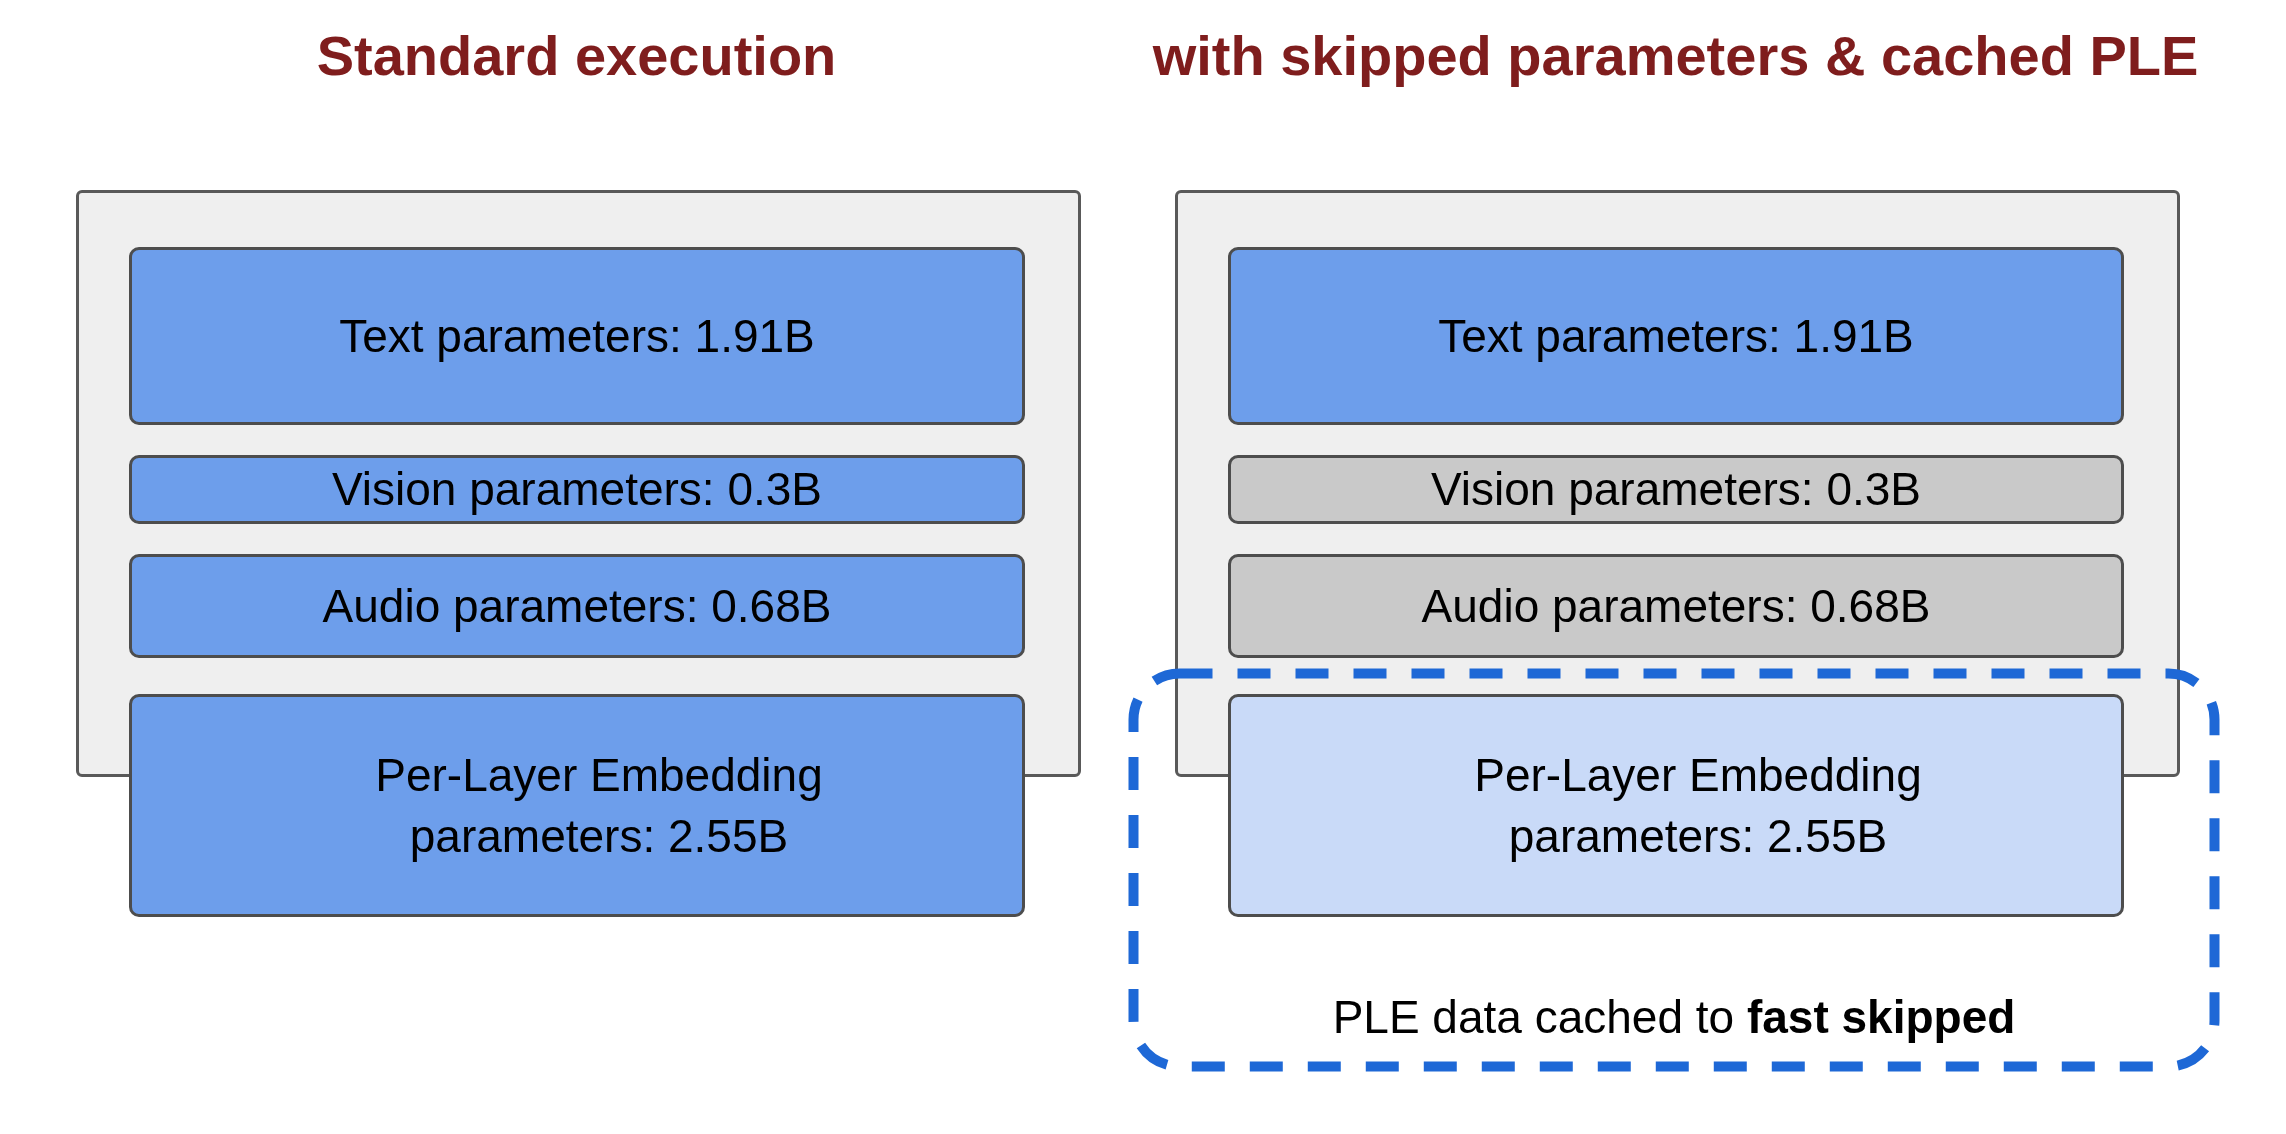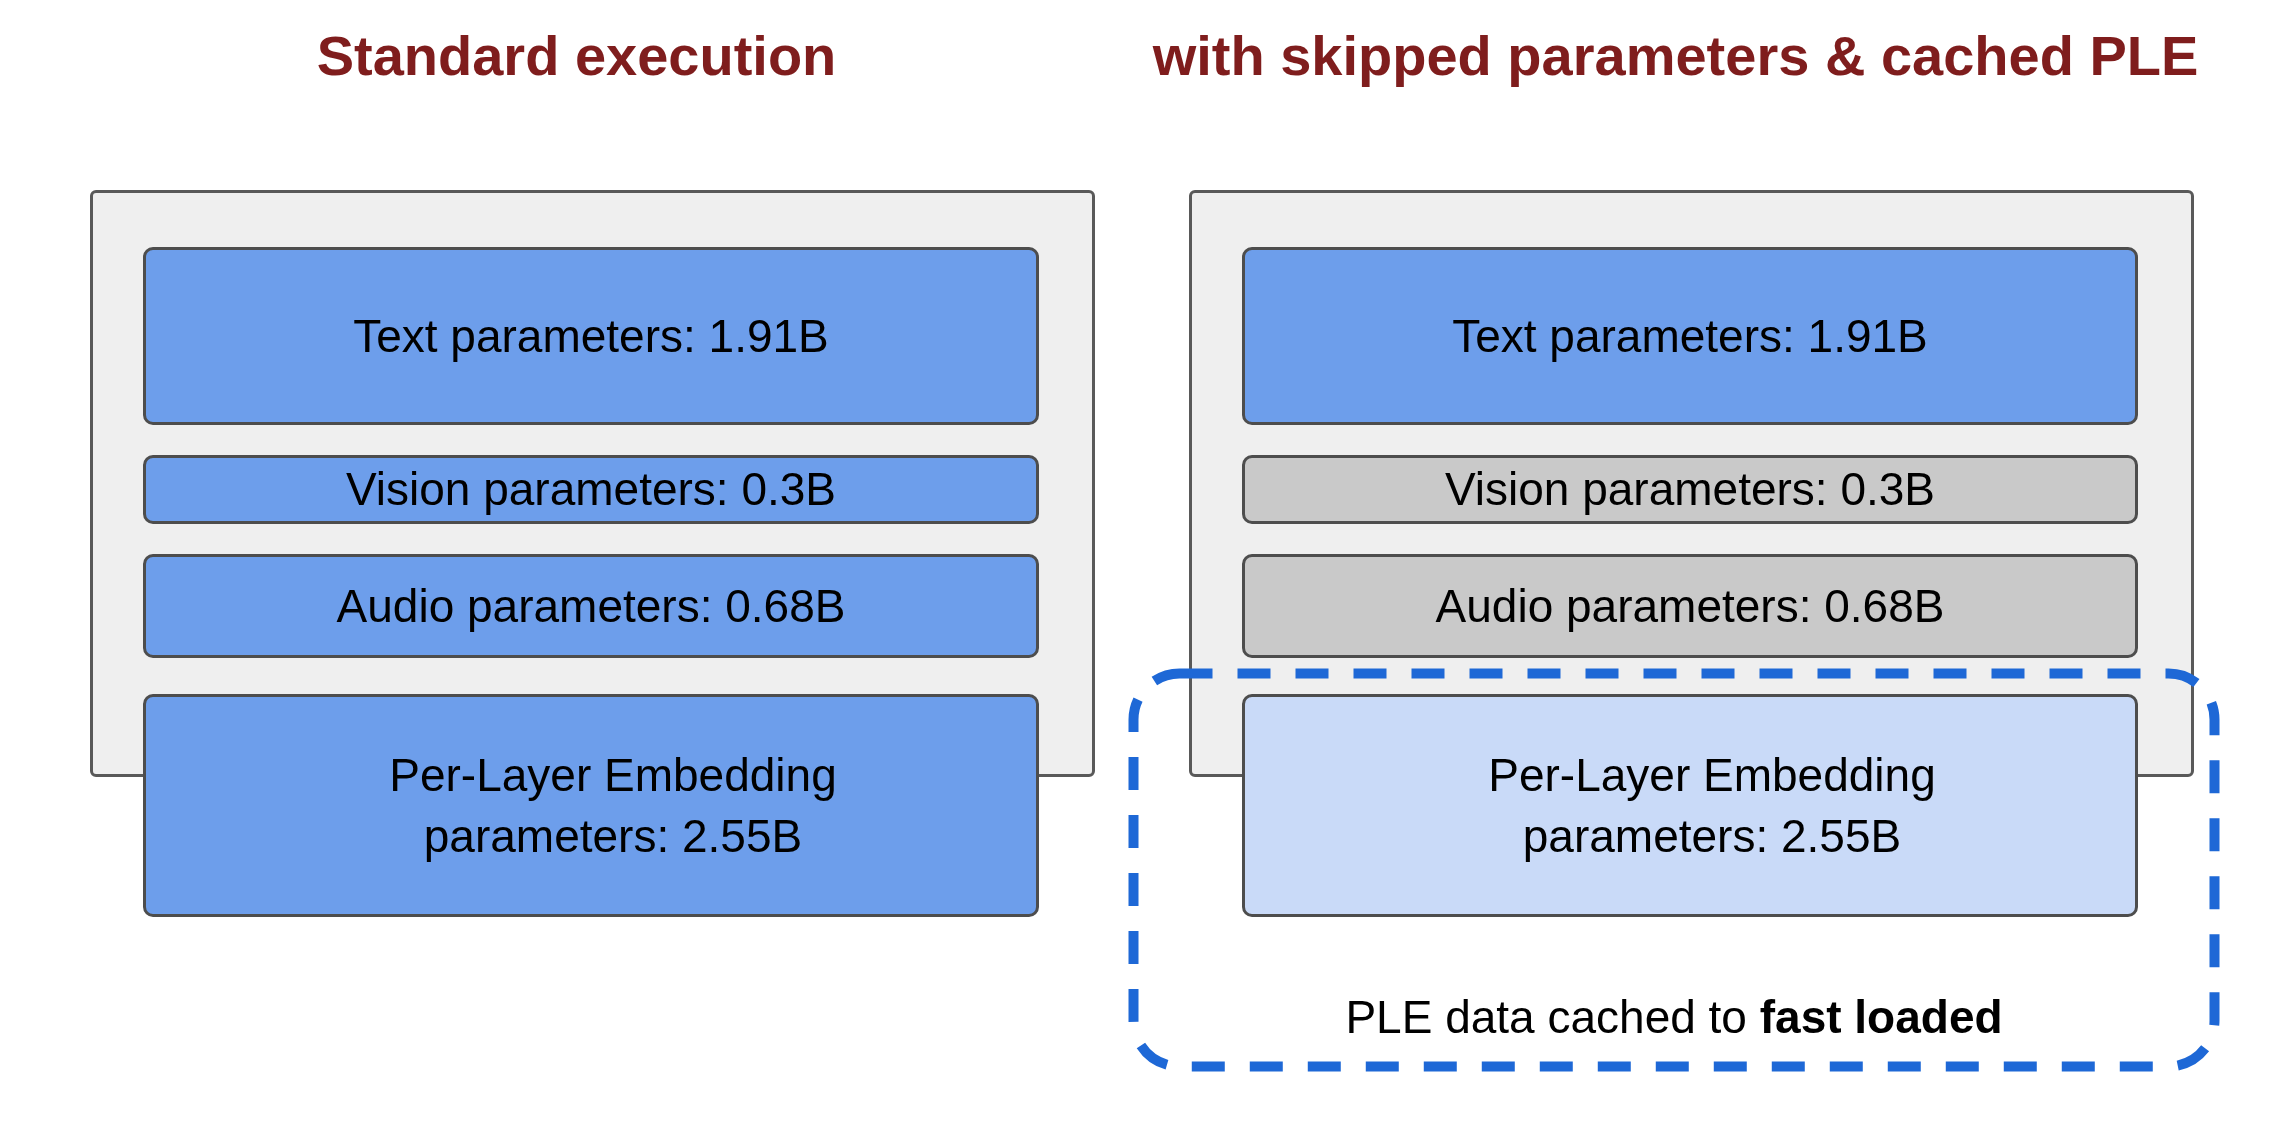--- a/index.html
+++ b/index.html
@@ -23,21 +23,21 @@
   }
   .subtitle {
     position: absolute; top: 106px; left: 0; right: 0;
     margin: 0; text-align: center;
     font-size: 44px; font-weight: 400; color: #666666;
     line-height: 1.2;
   }
   .panel-right .subtitle-value { font-weight: 700; }
 
   .container {
-    position: absolute; top: 190px; left: 16px;
+    position: absolute; top: 190px; left: 2px;
     width: 1005px; height: 587px; box-sizing: border-box;
     background: #efefef;
     border: 3px solid #595959;
     border-radius: 6px;
   }
   .pbox {
     position: absolute; left: 50px; width: 896px; box-sizing: border-box;
     border: 3px solid #4d4d4d; border-radius: 10px;
     display: flex; flex-direction: column;
     align-items: center; justify-content: center;
@@ -106,16 +106,16 @@
       <div class="pbox fill-lightblue box-ple">
         <span>Per-Layer Embedding</span>
         <span>parameters: 2.55B</span>
       </div>
     </div>
 
     <svg class="dashed-overlay" width="1092" height="404" viewBox="0 0 1092 404" xmlns="http://www.w3.org/2000/svg">
       <rect x="5.5" y="5.5" width="1081" height="393" rx="46" ry="46" fill="none" stroke="#1e68d6" stroke-width="10" stroke-dasharray="33 25" stroke-linecap="butt"></rect>
     </svg>
 
-    <p class="caption"><span>PLE data cached to </span><span class="caption-bold">fast loaded</span></p>
+    <p class="caption"><span>PLE data cached to </span><span class="caption-bold">fast skipped</span></p>
   </section>
 
 </div>
 
 </body></html>

